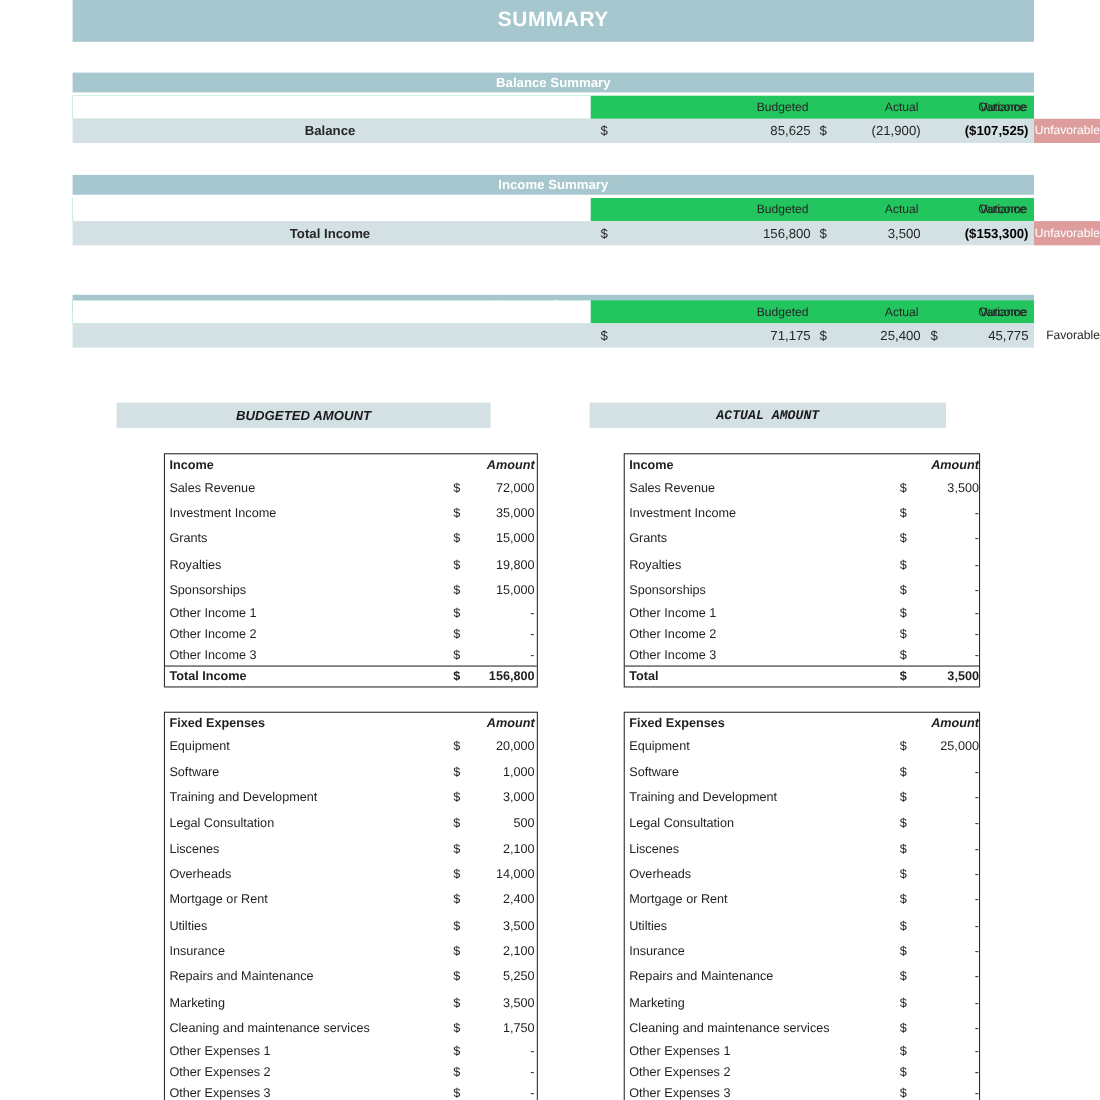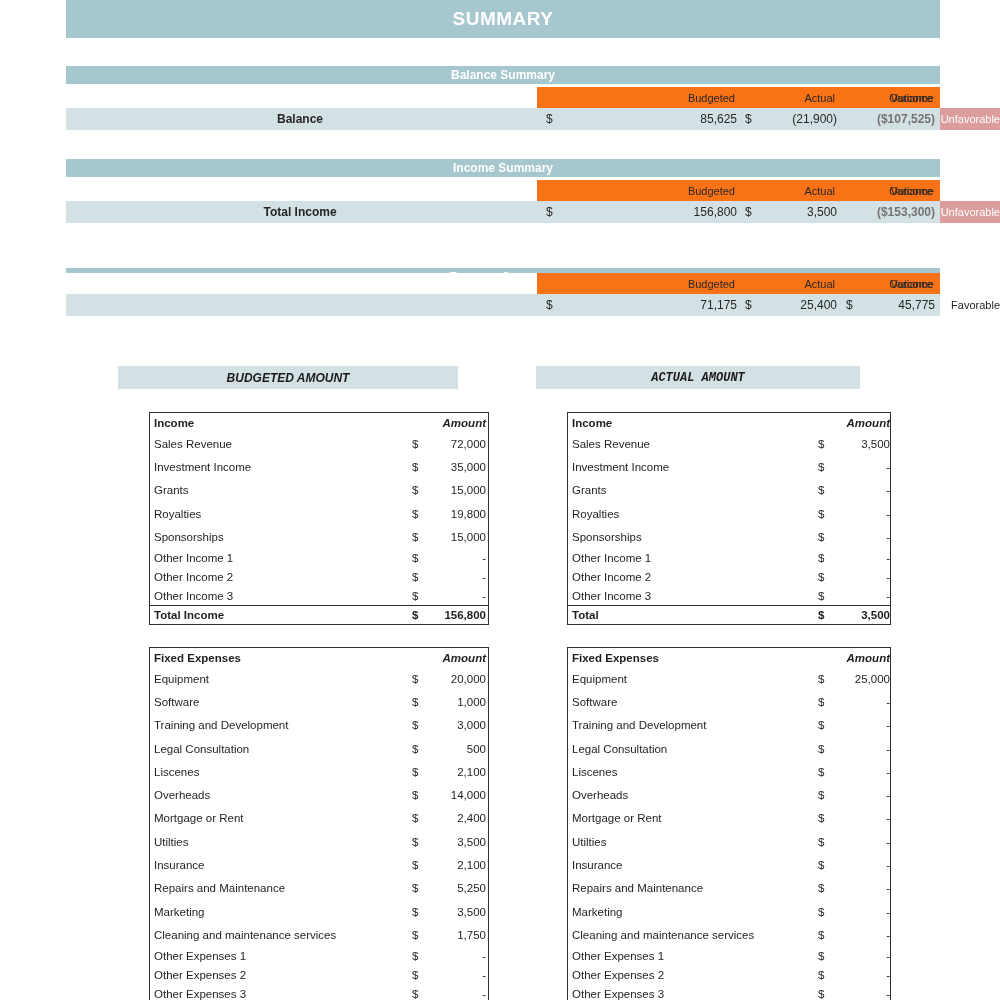--- a/index.html
+++ b/index.html
@@ -25,21 +25,21 @@
 
   
   .sum-band{
     position:absolute;left:66px;width:874px;height:18px;
     background:#a5c7cd;color:#ffffff;
     font-size:12px;font-weight:bold;
     display:flex;align-items:center;justify-content:center;
   }
   .sum-headrow{
     position:absolute;left:66px;width:874px;height:21px;
-    background:#f97316;
+    background:#22c55e;
   }
   .sum-headrow .whitecell{
     position:absolute;left:0;top:0;width:471px;height:21px;background:#ffffff;
   }
   .sum-headrow .hcol{
     position:absolute;top:0;height:21px;
     font-size:11px;color:#262626;
     display:flex;align-items:center;justify-content:flex-end;
     padding-right:6px;box-sizing:border-box;
   }
@@ -56,38 +56,38 @@
     position:absolute;top:0;height:22px;
     display:flex;align-items:center;
     font-size:12px;color:#262626;
   }
   .sum-datarow .num{
     position:absolute;top:0;height:22px;
     display:flex;align-items:center;justify-content:flex-end;
     padding-right:4px;box-sizing:border-box;
     font-size:12px;color:#262626;
   }
-  .sum-datarow .num.neg{color:#737373;font-weight:bold;}
+  .sum-datarow .num.neg{color:#000000;font-weight:bold;}
   .sum-datarow .outcome{
     position:absolute;top:0;height:22px;
     display:flex;align-items:center;justify-content:flex-end;
     padding-right:6px;box-sizing:border-box;
     font-size:11px;
   }
   .sum-datarow .outcome.bad{background:#dd9d9d;color:#ffffff;}
   .sum-datarow .outcome.good{background:transparent;color:#262626;}
 
   
   .amt-banner{
     position:absolute;top:366px;height:23px;
     background:#d4e1e4;color:#1a1a1a;
     font-size:12px;font-weight:bold;font-style:italic;
     display:flex;align-items:center;justify-content:center;
   }
-  #banner-budgeted{left:118px;width:340px;}
+  #banner-budgeted{left:106px;width:340px;}
   #banner-actual{left:536px;width:324px;font-family:Liberation Mono, monospace;}
 
   
   .tbl{
     position:absolute;
     border:1px solid #2f2f2f;
     box-sizing:border-box;
     background:#ffffff;
     margin-left:31px;
   }

